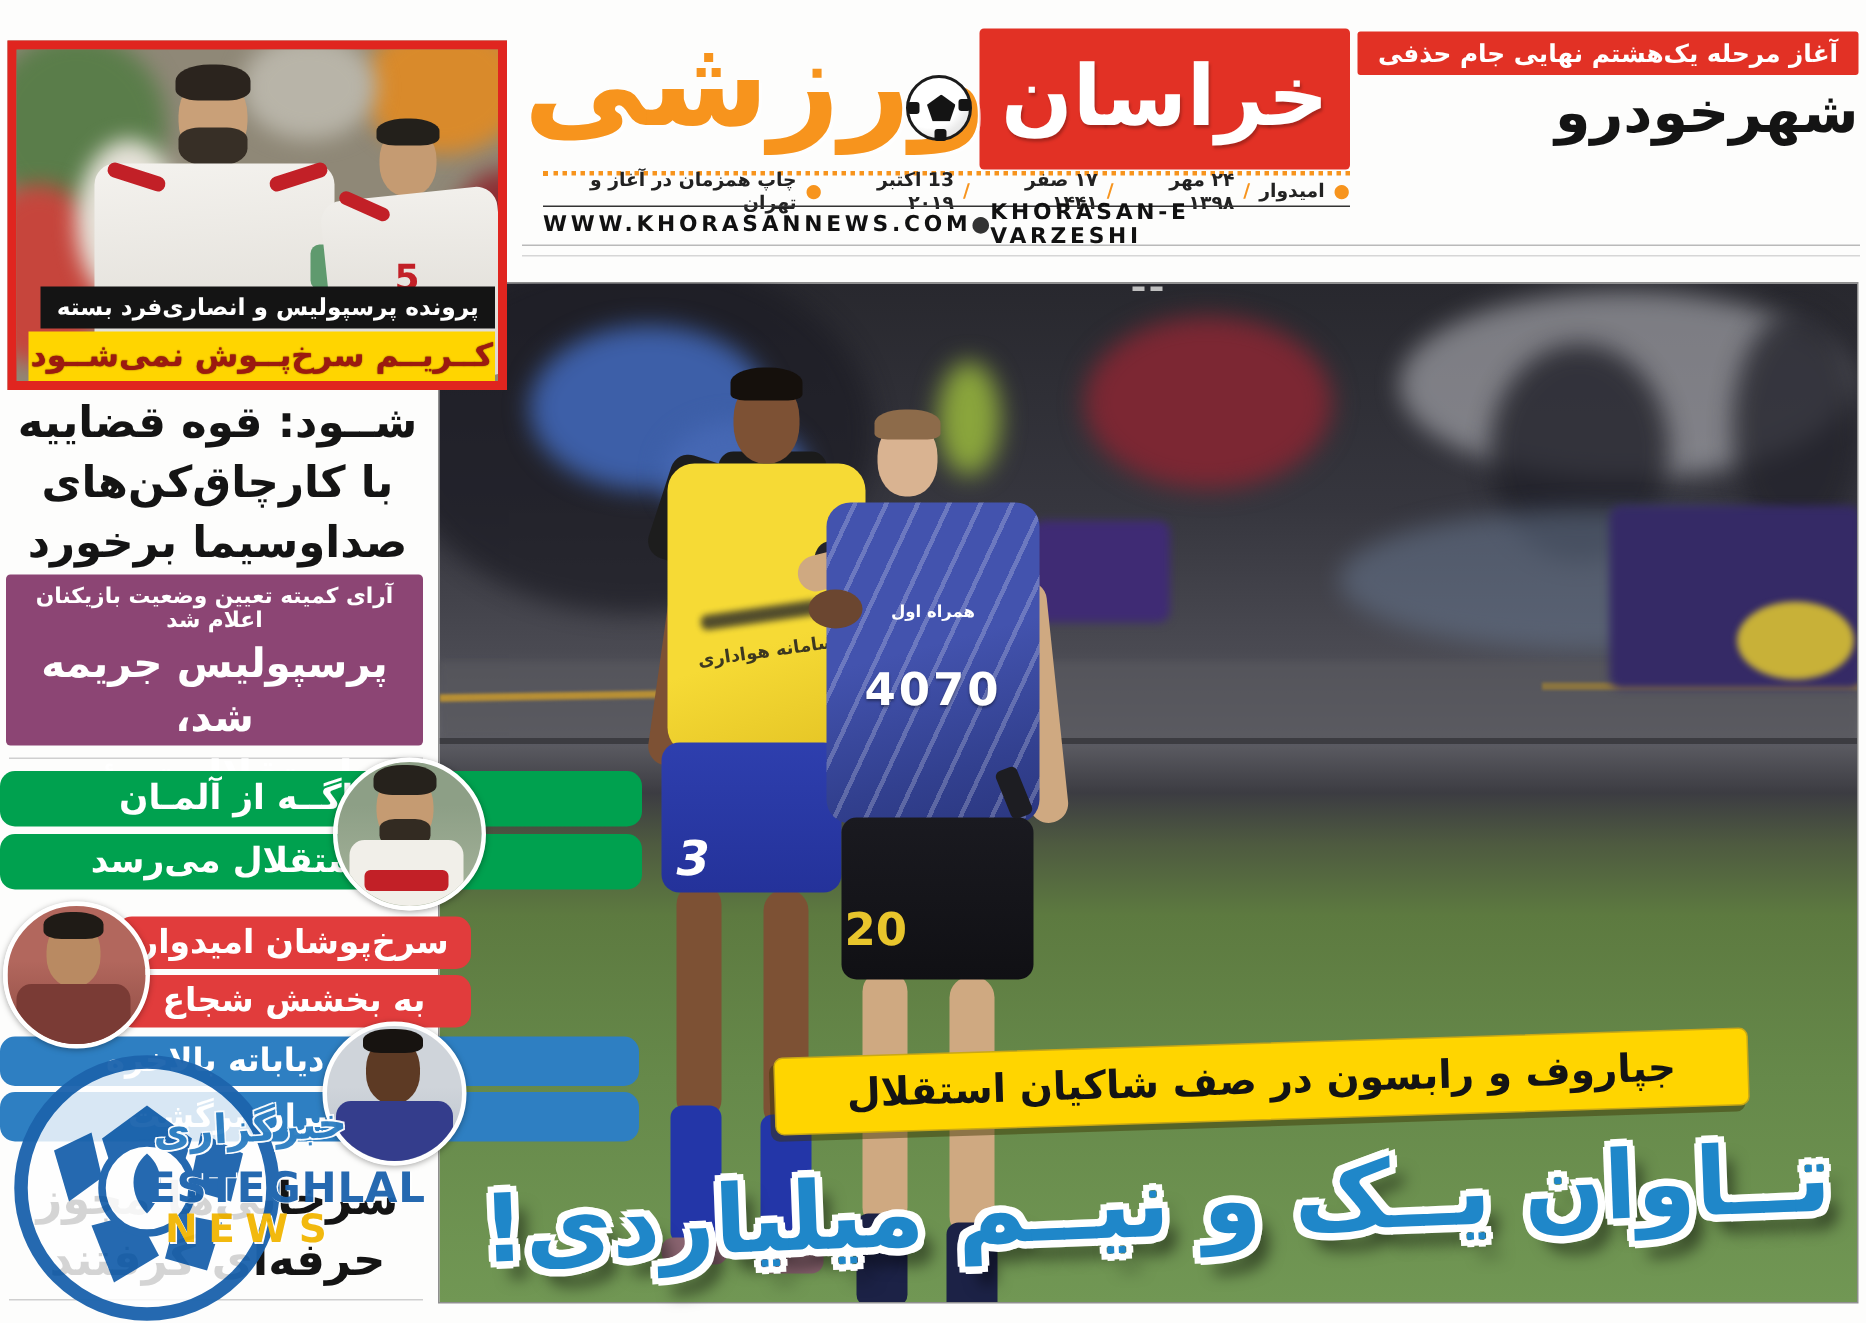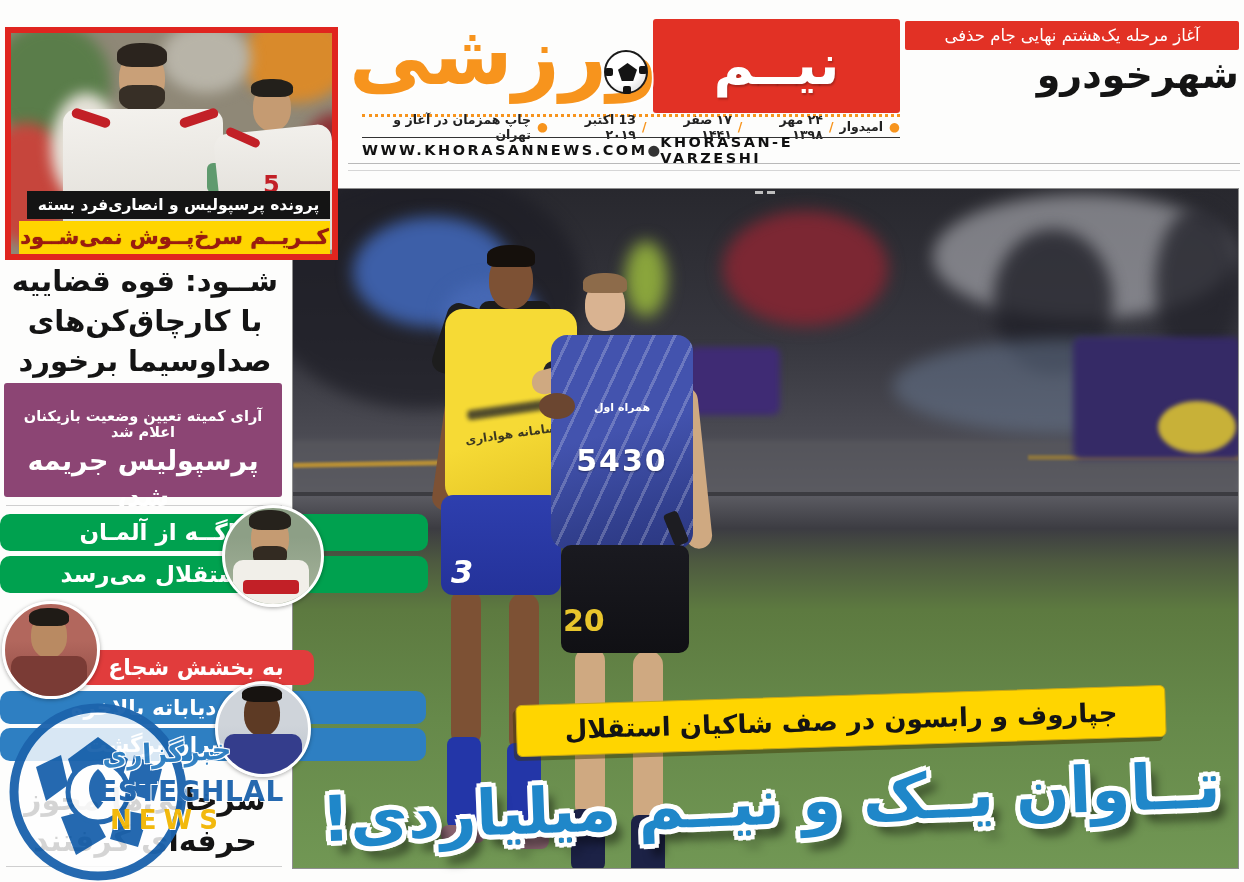--- a/index.html
+++ b/index.html
@@ -30,21 +30,21 @@
   #urlline{left:362px;top:139px;width:538px;height:21px;display:flex;align-items:center;
     justify-content:space-between;font-size:14.5px;font-weight:bold;color:#111;letter-spacing:2.5px;}
   #urlline .dot{color:#333;letter-spacing:0;}
   #rule-long{left:348px;top:163px;width:892px;border-top:1.5px solid #b9b9b9;}
   #rule-long2{left:348px;top:170px;width:892px;border-top:1px solid #d6d6d6;}
   #top-dashes{left:755px;top:179px;width:26px;height:4px;z-index:6;}
   #top-dashes i{display:inline-block;width:8px;height:3px;background:#bfbfbf;margin-right:4px;}
 
   
   #tr-kicker{left:905px;top:21px;width:334px;height:29px;background:#e23125;color:#fff;
-    font-size:16.5px;font-weight:400;line-height:29px;text-align:center;border-radius:2px;}
+    font-size:16.5px;font-weight:700;line-height:29px;text-align:center;border-radius:2px;}
   #tr-headline{left:905px;top:50px;width:334px;color:#141414;font-weight:900;font-size:38px;
     line-height:50px;}
 
   
   #tl-photo{left:5px;top:27px;width:333px;height:233px;border:6px solid #e0251f;background:#8f8877;
     z-index:20;overflow:hidden;}
   #tl-photo .blob{position:absolute;filter:blur(7px);border-radius:50%;}
   .tl-head{position:absolute;border-radius:46%;}
   .tl-hair{position:absolute;border-radius:46% 46% 30% 30%;}
   .tl-jersey{position:absolute;border-radius:14px;}
@@ -53,21 +53,21 @@
     color:#fff;font-size:15.5px;font-weight:bold;line-height:28px;text-align:center;z-index:5;}
   #tl-cap-yellow{position:absolute;left:8px;top:188px;width:311px;height:33px;background:#ffd500;
     color:#9c1a10;font-size:21px;font-weight:900;line-height:33px;text-align:center;z-index:5;
     text-shadow:0 0 1px #5d0d06;}
 
   
   .black-head{color:#141414;font-weight:900;text-align:center;}
   #lc-story1{left:0;top:261px;width:290px;font-size:29px;line-height:40px;}
   #lc-story2{left:4px;top:383px;width:278px;height:114px;background:#8c4574;border-radius:3px;
     color:#fff;text-align:center;z-index:6;}
-  #lc-story2 .kick{font-size:14.5px;font-weight:bold;margin-top:25px;}
+  #lc-story2 .kick{font-size:14.5px;font-weight:bold;margin-top:7px;}
   #lc-story2 .big{font-size:27px;font-weight:900;line-height:36px;margin-top:3px;}
   .divider{height:0;border-top:1px solid #cfcfcf;}
   #div1{left:6px;top:505px;width:276px;}
   #div2{left:6px;top:866px;width:276px;}
   .bar{position:absolute;border-radius:10px;color:#fff;font-weight:900;text-align:center;z-index:6;}
   .bar.g{background:#00a14f;}
   .bar.r{background:#e13c3c;}
   .bar.b{background:#2e7fc2;}
   #g-bar1{left:0;top:514px;width:312px;height:37px;font-size:23px;line-height:37px;padding-left:14px;padding-right:102px;}
   #g-bar2{left:0;top:556px;width:312px;height:37px;font-size:23px;line-height:37px;padding-left:14px;padding-right:102px;}
@@ -148,21 +148,21 @@
 
 <div id="page">
 
   <div class="abs rtl" id="logo-orange">ورزشی</div>
   <div class="abs" id="logo-ball">
     <div class="pent"></div>
     <div class="d1"></div>
     <div class="d2"></div>
     <div class="d3"></div>
   </div>
-  <div class="abs rtl" id="logo-redbox">نیــم</div>
+  <div class="abs rtl" id="logo-redbox">خراسان</div>
   <div class="abs" id="masthead-dotted"></div>
 
   <div class="abs rtl" id="dateline">
     <span class="or">●</span>
     <span>امیدوار</span>
     <span class="or">/</span>
     <span>۲۴ مهر ۱۳۹۸</span>
     <span class="or">/</span>
     <span>۱۷ صفر ۱۴۴۱</span>
     <span class="or">/</span>
@@ -228,20 +228,21 @@
   <div class="bar g rtl" id="g-bar1">دژاگــه از آلمـان</div>
   <div class="bar g rtl" id="g-bar2">به استقلال می‌رسد</div>
   <div class="circ" id="circ-g">
     <div class="head" style="left:26px;top:8px;width:38px;height:46px;background:#c59b72;"></div>
     <div class="head" style="left:24px;top:2px;width:42px;height:20px;background:#26221c;border-radius:46% 46% 30% 30%;"></div>
     <div class="head" style="left:28px;top:38px;width:34px;height:20px;background:#332b22;border-radius:30% 30% 46% 46%;"></div>
     <div class="shirt" style="left:8px;top:52px;width:76px;height:44px;background:#f1efe9;"></div>
     <div class="shirt" style="left:18px;top:72px;width:56px;height:14px;background:#c22027;border-radius:4px;"></div>
   </div>
 
+  <div class="bar r rtl" id="r-bar1">سرخ‌پوشان امیدوار</div>
   <div class="bar r rtl" id="r-bar2">به بخشش شجاع</div>
   <div class="circ" id="circ-r">
     <div class="head" style="left:26px;top:10px;width:36px;height:44px;background:#b98a62;"></div>
     <div class="head" style="left:24px;top:4px;width:40px;height:18px;background:#1f1b16;border-radius:46% 46% 30% 30%;"></div>
     <div class="shirt" style="left:6px;top:52px;width:76px;height:42px;background:#7a3b35;"></div>
   </div>
 
   <div class="bar b rtl" id="b-bar1">شیخ دیاباته بالاخره</div>
   <div class="bar b rtl" id="b-bar2">به ایران برگشت</div>
   <div class="circ" id="circ-b">
@@ -301,21 +302,21 @@
 
     <div class="pl leg skin-r" style="left:282px;top:458px;width:30px;height:172px;"></div>
     <div class="pl leg skin-r" style="left:340px;top:462px;width:30px;height:174px;"></div>
     <div class="pl sock" style="left:278px;top:620px;width:34px;height:62px;background:#1c2246;"></div>
     <div class="pl sock" style="left:338px;top:626px;width:34px;height:62px;background:#1c2246;"></div>
     <div class="pl arm skin-r" style="left:238px;top:174px;width:84px;height:24px;transform:rotate(-14deg);"></div>
     <div class="pl arm skin-r" style="left:386px;top:198px;width:26px;height:162px;transform:rotate(-6deg);"></div>
     <div class="pl" id="rp-jersey">
       <div class="chev"></div>
       <div id="rp-sponsor" class="rtl">همراه اول</div>
-      <div id="rp-3090">5430</div>
+      <div id="rp-3090">4070</div>
     </div>
     <div class="pl" id="rp-shorts">
       <div id="rp-num30">20</div>
     </div>
     <div class="pl" id="phone"></div>
     <div class="pl" id="hands"></div>
     <div class="pl head skin-r" style="left:292px;top:92px;width:40px;height:50px;border-radius:46%;background:#d9b391;"></div>
     <div class="pl" style="left:290px;top:84px;width:44px;height:20px;border-radius:46% 46% 20% 20%;background:#8d6b4a;"></div>
   </div>
 

